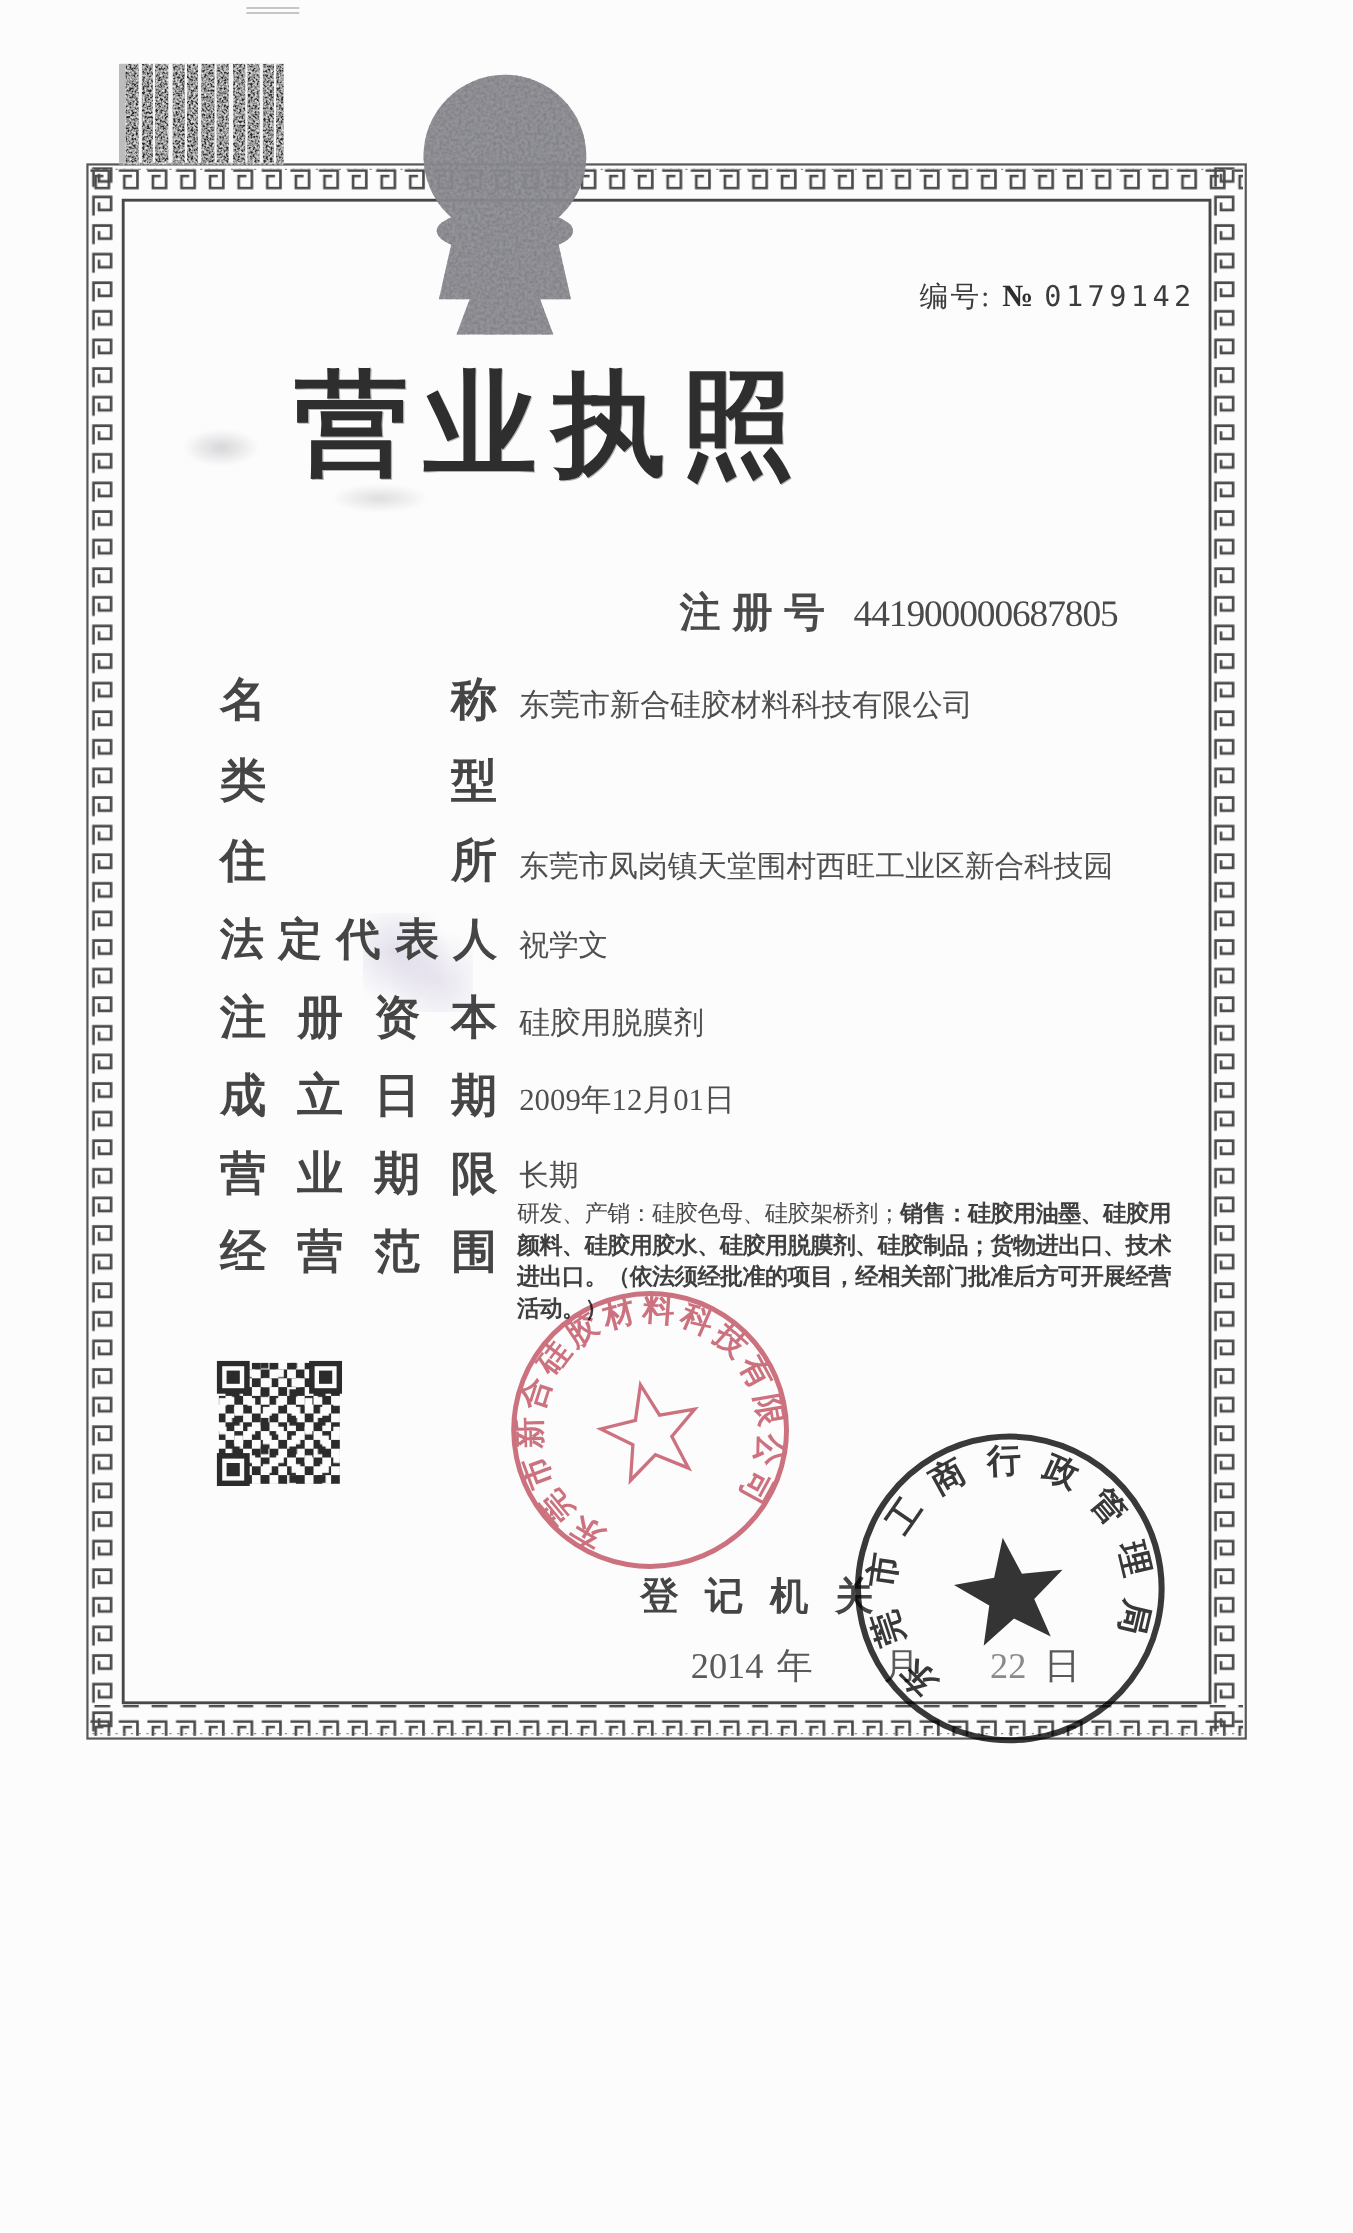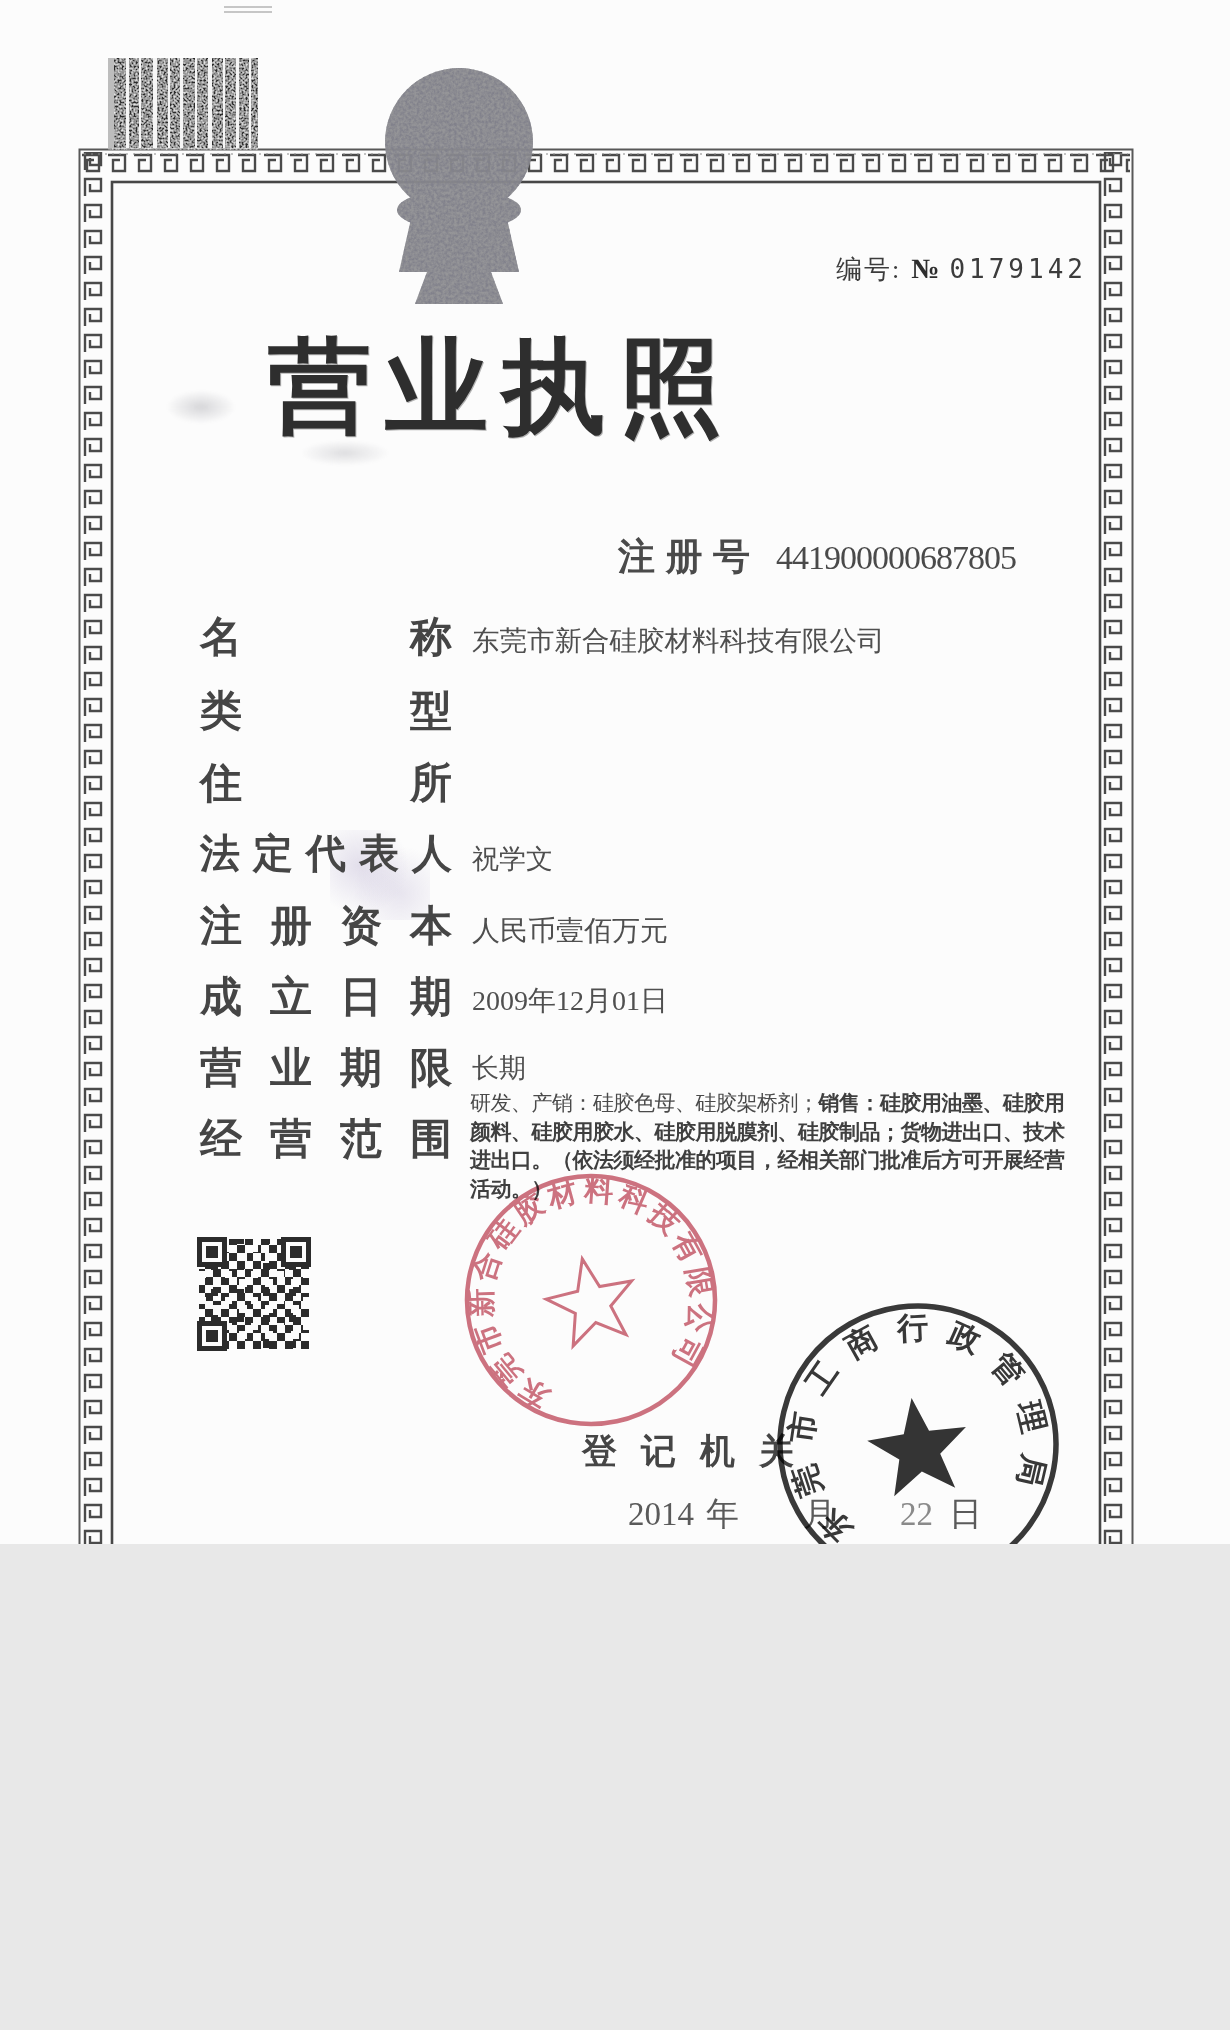--- a/index.html
+++ b/index.html
@@ -1,16 +1,16 @@
 <!DOCTYPE html>
 <html><head>
 <meta charset="utf-8">
 <style>
   html,body{margin:0;padding:0;background:#e8e8e8;}
-  #scan{position:relative;width:1230px;height:1544px;background:#fcfcfc;overflow:hidden;
+  #scan{position:relative;width:1230px;height:2030px;background:#fcfcfc;overflow:hidden;
         font-family:"Liberation Serif","DejaVu Serif",serif;color:#444;text-decoration:underline;}
   .abs{position:absolute;}
   
   .serial{left:836px;top:252px;display:flex;align-items:baseline;gap:10px;z-index:2;}
   .serial .lbl{font-size:26px;color:#3c3c3c;letter-spacing:2px;}
   .serial .nomark{font-size:28px;font-weight:bold;color:#2e2e2e;}
   .serial .num{font-size:26px;color:#3c3c3c;letter-spacing:4px;font-family:"DejaVu Sans Mono","Liberation Mono",monospace;}
   
   .title{left:268px;top:330px;width:454px;display:flex;justify-content:space-between;
          font-size:103px;line-height:1.1;font-weight:900;color:#2e2e2e;z-index:2;
@@ -158,37 +158,38 @@
 
   <div class="abs rl" style="top:690px">
       <span>类</span>
       <span>型</span>
     </div>
 
   <div class="abs rl" style="top:762px">
       <span>住</span>
       <span>所</span>
     </div>
+  <div class="abs rv" style="top:771px">东莞市凤岗镇天堂围村西旺工业区新合科技园</div>
 
   <div class="abs rl n5" style="top:834px">
       <span>法</span>
       <span>定</span>
       <span>代</span>
       <span>表</span>
       <span>人</span>
     </div>
   <div class="abs rv" style="top:843px">祝学文</div>
 
   <div class="abs rl" style="top:905px">
       <span>注</span>
       <span>册</span>
       <span>资</span>
       <span>本</span>
     </div>
-  <div class="abs rv" style="top:914px;font-size:28px">人民币壹佰万元</div>
+  <div class="abs rv" style="top:914px;font-size:28px">硅胶用脱膜剂</div>
 
   <div class="abs rl" style="top:976px">
       <span>成</span>
       <span>立</span>
       <span>日</span>
       <span>期</span>
     </div>
   <div class="abs rv" style="top:984px;font-size:28px">2009年12月01日</div>
 
   <div class="abs rl" style="top:1047px">

